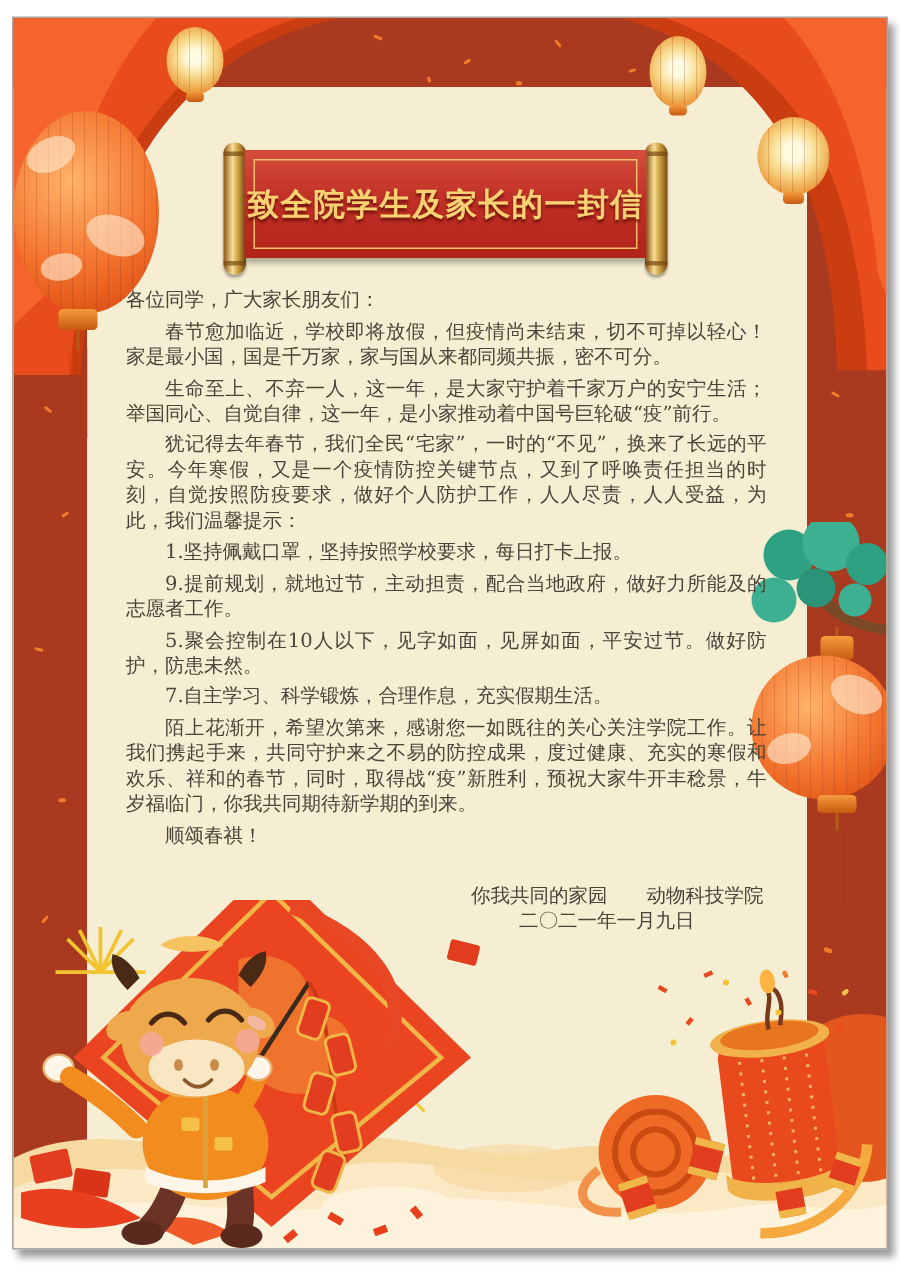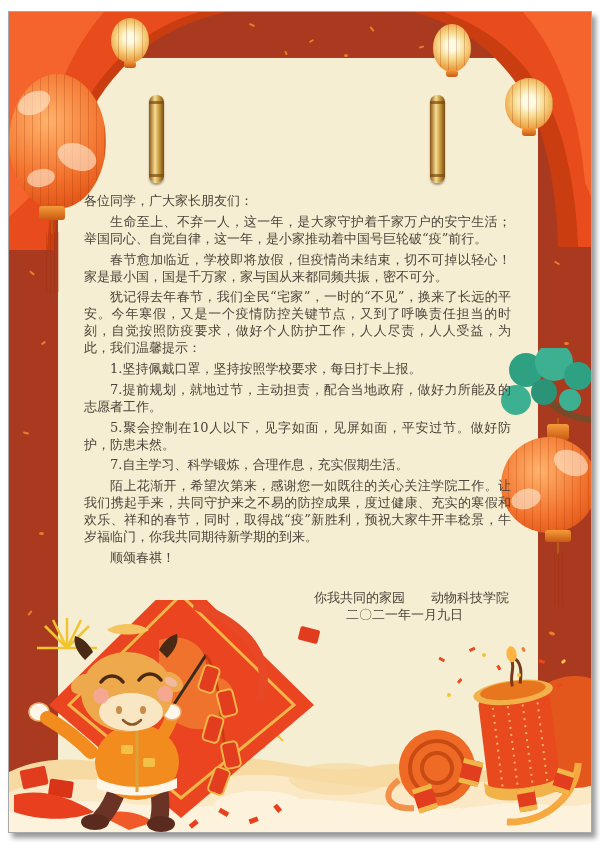--- a/index.html
+++ b/index.html
@@ -88,20 +88,25 @@
     <path d="M0,75 C70,45 140,80 210,62 C280,46 340,82 410,66 C470,53 520,84 582,62 L582,115 L0,115 Z" fill="#fbe9c6"></path>
     <path d="M0,95 C80,70 160,100 240,85 C320,72 400,102 480,88 C520,81 555,95 582,86 L582,115 L0,115 Z" fill="#fdf3dd"></path>
     <ellipse cx="140" cy="70" rx="55" ry="18" fill="#fbe9c6"></ellipse>
     <ellipse cx="330" cy="62" rx="50" ry="16" fill="#f7d9a2" opacity=".7"></ellipse>
     <ellipse cx="250" cy="88" rx="45" ry="14" fill="#fdf3dd"></ellipse>
   </svg>
 
   <div id="scroll">
     <div class="rod rod-l"></div>
     <div class="rod rod-r"></div>
+    <div class="banner">
+      <div class="banner-inner">
+        <span class="banner-title">致全院学生及家长的一封信</span>
+      </div>
+    </div>
   </div>
 
   <svg class="curtain" style="left:0;top:0;width:218px;height:238px" viewBox="0 0 218 238">
     <path d="M218,0 C150,14 100,55 72,120 C54,162 47,200 45,238 L14,238 C16,190 24,140 45,92 C70,38 120,8 170,0 Z" fill="#c93d10"></path>
     <path d="M0,0 L190,0 C130,18 85,60 60,125 C46,165 40,200 38,238 L0,238 Z" fill="#e84c1c"></path>
     <path d="M0,0 L95,0 C58,42 34,105 26,180 L0,205 Z" fill="#f4642c"></path>
   </svg>
   <svg class="curtain" style="left:404px;top:0;width:178px;height:235px" viewBox="0 0 178 235">
     <path d="M0,0 C62,16 108,60 128,122 C140,160 144,198 145,235 L168,235 C170,185 162,130 140,85 C118,40 70,8 28,0 Z" fill="#c93d10"></path>
     <path d="M178,0 L30,0 C90,20 132,66 150,130 C160,168 164,202 165,235 L178,235 Z" fill="#e84c1c"></path>
@@ -147,25 +152,25 @@
     <div class="ribs"></div>
     <div class="petal" style="left:52px;top:14px;width:36px;height:24px;transform:rotate(25deg)"></div>
     <div class="petal" style="left:10px;top:52px;width:30px;height:20px;transform:rotate(-15deg)"></div>
   </div>
   <div class="lan-cap" style="left:536px;top:518px;width:26px;height:12px"></div>
   <div class="lan-cord" style="left:548px;top:530px;height:12px"></div>
   <div class="lan-tassel" style="left:542px;top:540px;width:15px;height:55px"></div>
 
   <div id="letter">
     <p class="salutation">各位同学，广大家长朋友们：</p>
+    <p>春节愈加临近，学校即将放假，但疫情尚未结束，切不可掉以轻心！家是最小国，国是千万家，家与国从来都同频共振，密不可分。</p>
     <p>生命至上、不弃一人，这一年，是大家守护着千家万户的安宁生活；举国同心、自觉自律，这一年，是小家推动着中国号巨轮破“疫”前行。</p>
-    <p>春节愈加临近，学校即将放假，但疫情尚未结束，切不可掉以轻心！家是最小国，国是千万家，家与国从来都同频共振，密不可分。</p>
     <p>犹记得去年春节，我们全民“宅家”，一时的“不见”，换来了长远的平安。今年寒假，又是一个疫情防控关键节点，又到了呼唤责任担当的时刻，自觉按照防疫要求，做好个人防护工作，人人尽责，人人受益，为此，我们温馨提示：</p>
     <p>1.坚持佩戴口罩，坚持按照学校要求，每日打卡上报。</p>
-    <p>7.提前规划，就地过节，主动担责，配合当地政府，做好力所能及的志愿者工作。</p>
+    <p>9.提前规划，就地过节，主动担责，配合当地政府，做好力所能及的志愿者工作。</p>
     <p>5.聚会控制在10人以下，见字如面，见屏如面，平安过节。做好防护，防患未然。</p>
     <p>7.自主学习、科学锻炼，合理作息，充实假期生活。</p>
     <p>陌上花渐开，希望次第来，感谢您一如既往的关心关注学院工作。让我们携起手来，共同守护来之不易的防控成果，度过健康、充实的寒假和欢乐、祥和的春节，同时，取得战“疫”新胜利，预祝大家牛开丰稔景，牛岁福临门，你我共同期待新学期的到来。</p>
     <p>顺颂春祺！</p>
     <div id="sign">
       <div>你我共同的家园　　动物科技学院</div>
       <div class="date">二〇二一年一月九日</div>
     </div>
   </div>
 

